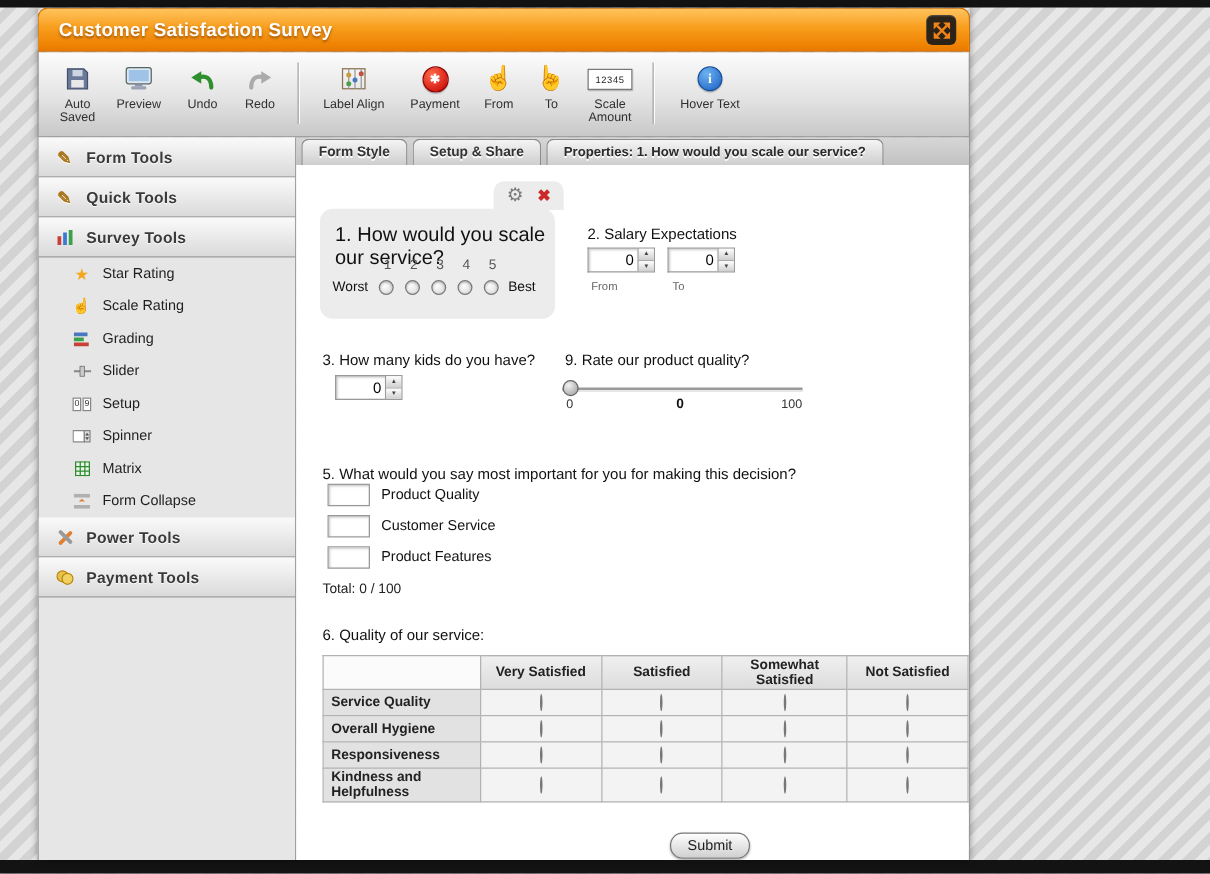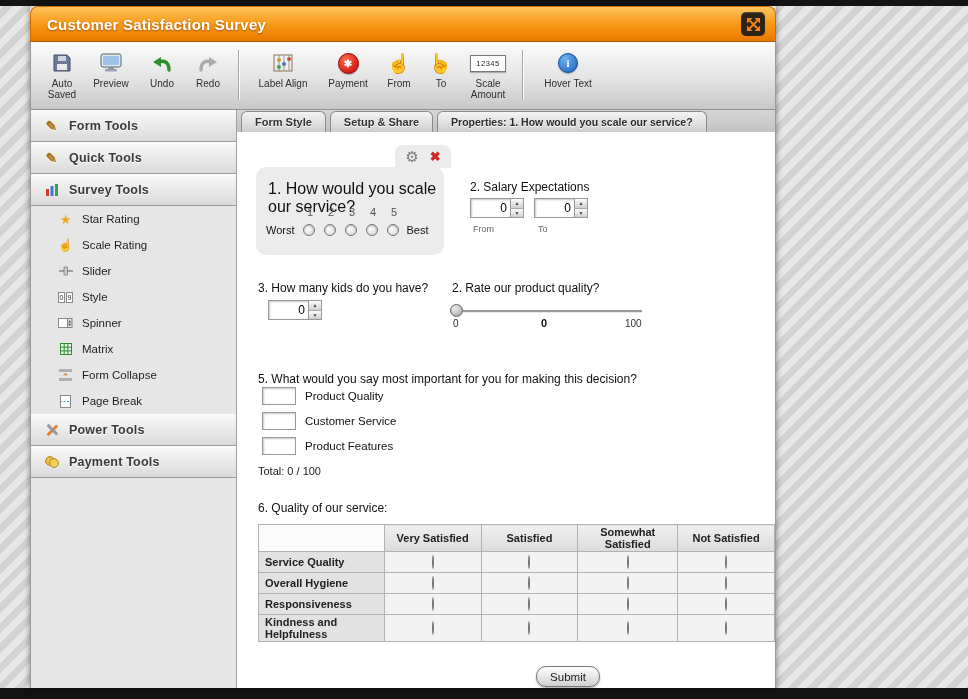--- a/index.html
+++ b/index.html
@@ -251,33 +251,43 @@
       <div class="sbi">
         <span class="iic star">★</span>
         <span>Star Rating</span>
       </div>
       <div class="sbi">
         <span class="iic hand" style="font-size:12px;">☝</span>
         <span>Scale Rating</span>
       </div>
       <div class="sbi">
         <span class="iic">
+          <svg width="13" height="13">
+              <rect y="1" width="11" height="3" fill="#4a78c0"></rect>
+              <rect y="5" width="8" height="3" fill="#3aa04a"></rect>
+              <rect y="9" width="12" height="3" fill="#c84038"></rect>
+            </svg>
+        </span>
+        <span>Grading</span>
+      </div>
+      <div class="sbi">
+        <span class="iic">
           <svg width="14" height="10">
               <line x1="0" y1="5" x2="14" y2="5" stroke="#888" stroke-width="1.5"></line>
               <rect x="5" y="1" width="3.5" height="8" fill="#c9c9c9" stroke="#666" stroke-width="0.6"></rect>
             </svg>
         </span>
         <span>Slider</span>
       </div>
       <div class="sbi">
         <span class="iic range-ic">
             <b>0</b>
             <b>9</b>
           </span>
-        <span>Style</span>
+        <span>Setup</span>
       </div>
       <div class="sbi">
         <span class="iic">
           <svg width="15" height="12">
               <rect x="0.5" y="1.5" width="9" height="9" fill="#fff" stroke="#888"></rect>
               <rect x="9.5" y="1.5" width="4.5" height="9" fill="#ddd" stroke="#888"></rect>
               <path d="M11.7 3.2 l1.6 2.2 h-3.2 z" fill="#555"></path>
               <path d="M11.7 9 l1.6 -2.2 h-3.2 z" fill="#555"></path>
             </svg>
         </span>
@@ -299,29 +309,20 @@
       </div>
       <div class="sbi">
         <span class="iic">
           <svg width="13" height="12">
               <rect y="0" width="13" height="3" fill="#b0b0b0"></rect>
               <rect y="9" width="13" height="3" fill="#b0b0b0"></rect>
               <path d="M6.5 4 L9 6.2 h-5 z" fill="#e08030"></path>
             </svg>
         </span>
         <span>Form Collapse</span>
-      </div>
-      <div class="sbi">
-        <span class="iic">
-          <svg width="11" height="13">
-              <rect x="0.5" y="0.5" width="10" height="12" fill="#fff" stroke="#888"></rect>
-              <line x1="0" y1="6.5" x2="11" y2="6.5" stroke="#4a90d9" stroke-dasharray="2 1.5"></line>
-            </svg>
-        </span>
-        <span>Page Break</span>
       </div>
     </div>
 
     <div class="sbh">
       <span class="sic">
         <svg width="14" height="14">
             <rect x="6" y="0" width="3" height="14" rx="1.2" fill="#e08030" transform="rotate(45 7 7)"></rect>
             <rect x="6" y="0" width="3" height="14" rx="1.2" fill="#9a9a9a" transform="rotate(-45 7 7)"></rect>
           </svg>
       </span>
@@ -395,21 +396,21 @@
 
       <div class="flabel" style="left:21px;top:149px;">3. How many kids do you have?</div>
       <div class="spin-group" style="left:31px;top:168px;">
         <input value="0" style="">
         <span class="spin">
           <div>▲</div>
           <div>▼</div>
         </span>
       </div>
 
-      <div class="flabel" style="left:215px;top:149px;">2. Rate our product quality?</div>
+      <div class="flabel" style="left:215px;top:149px;">9. Rate our product quality?</div>
       <div class="slider">
         <div class="track"></div>
         <div class="knob"></div>
       </div>
       <div class="s-min">0</div>
       <div class="s-cur">0</div>
       <div class="s-max">100</div>
 
       <div class="flabel" style="left:21px;top:240px;">5. What would you say most important for you for making this decision?</div>
       <div class="q5-row" style="left:25px;top:255px;">

